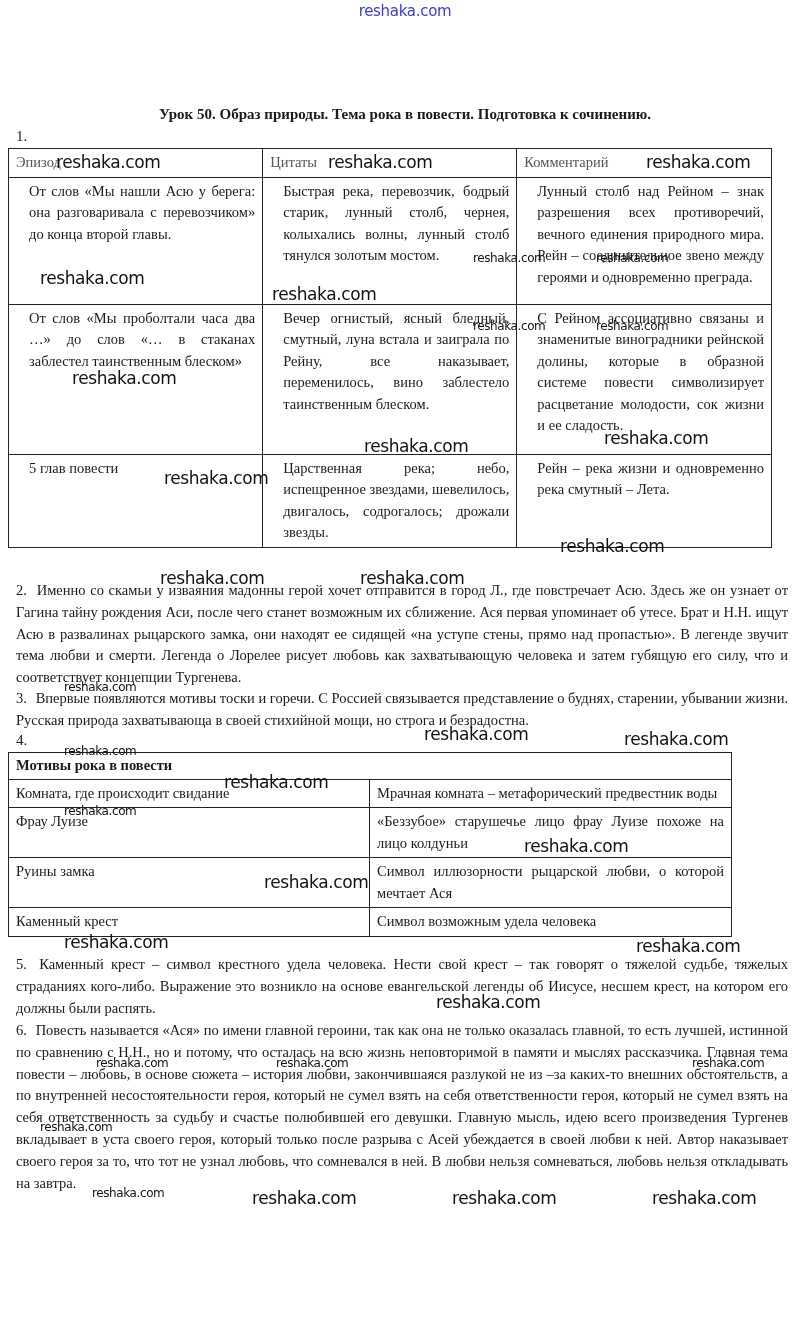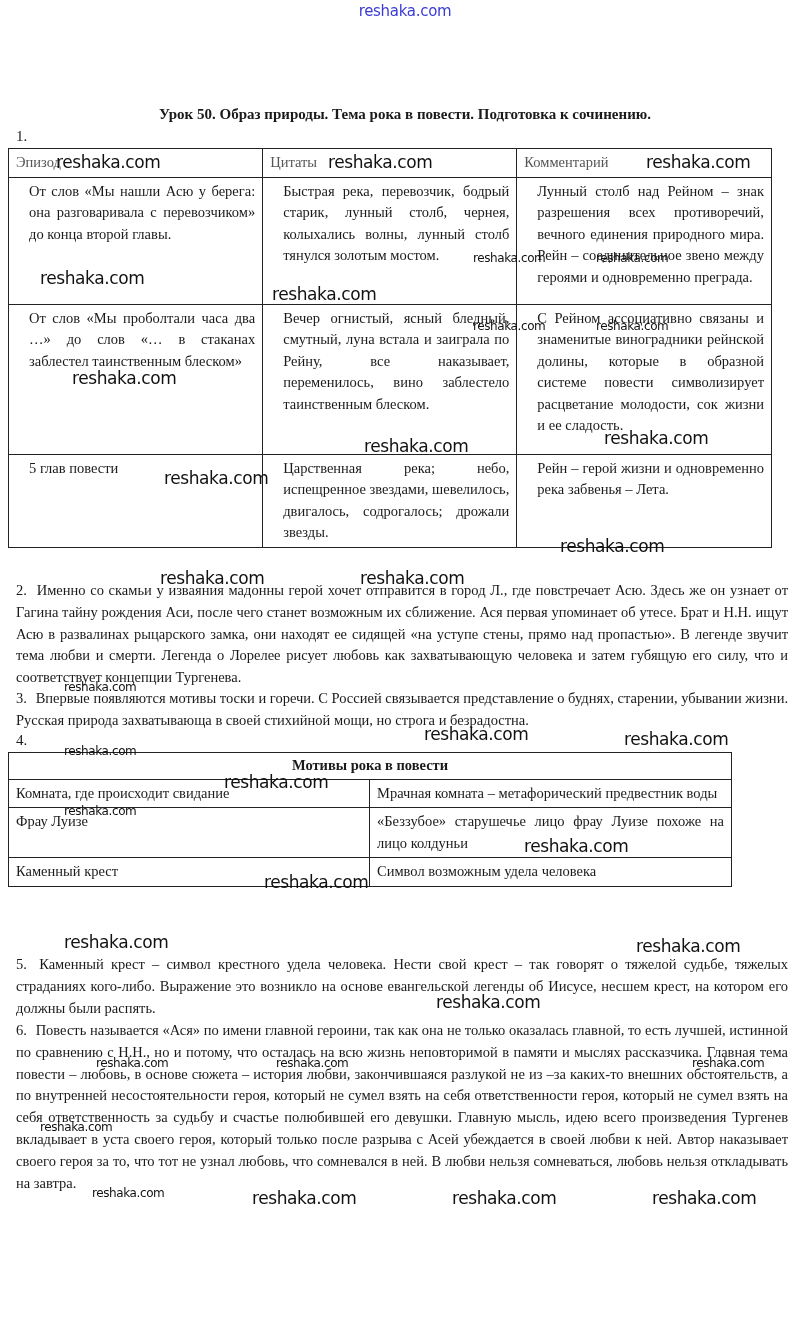--- a/index.html
+++ b/index.html
@@ -14,21 +14,21 @@
   table { border-collapse: collapse; position: absolute; font-size: 14.5px; }
   td, th { border: 1.5px solid #222; vertical-align: top; padding: 3px 7px;
            line-height: 21.5px; text-align: justify; font-weight: normal; }
   #t1 { top: 148px; left: 8px; width: 764px; }
   #t1 th { text-align: left; color: #555; height: 20px; }
   #t1 .c1 { width: 248px; } #t1 .c2 { width: 248px; } #t1 .c3 { width: 248px; }
   #t1 td { height: 120px; padding-left: 20px; }
   #t1 tr.r2 td { height: 143px; margin-top: 40px; }
   #t1 tr.r3 td { height: 82px; }
   #t2 { top: 752px; left: 8px; width: 724px; font-size: 14.5px; }
-  #t2 th { text-align: center; font-weight: bold; padding: 2px 7px; }
+  #t2 th { text-align: left; font-weight: bold; padding: 2px 7px; }
   #t2 td { text-align: justify; }
   #t2 .a { width: 346px; text-align: left; }
   .para { position: absolute; left: 16px; width: 772px; font-size: 14.5px;
           line-height: 21.8px; text-align: justify; }
   .para .n { display: inline-block; width: 16px; }
   .wm { position: absolute; font-family: "DejaVu Sans", sans-serif; color: #111;
         font-size: 17px; letter-spacing: -0.4px; white-space: nowrap; }
   .wm.s { font-size: 12px; }
 </style>
 </head>
@@ -53,21 +53,21 @@
     <td>Лунный столб над Рейном – знак разрешения всех противоречий, вечного единения природного мира. Рейн – соединительное звено между героями и одновременно преграда.</td>
   </tr>
   <tr class="r2">
     <td>От слов «Мы проболтали часа два …» до слов «… в стаканах заблестел таинственным блеском»</td>
     <td>Вечер огнистый, ясный бледный, смутный, луна встала и заиграла по Рейну, все наказывает, переменилось, вино заблестело таинственным блеском.</td>
     <td>С Рейном ассоциативно связаны и знаменитые виноградники рейнской долины, которые в образной системе повести символизирует расцветание молодости, сок жизни и ее сладость.</td>
   </tr>
   <tr class="r3">
     <td>5 глав повести</td>
     <td>Царственная река; небо, испещренное звездами, шевелилось, двигалось, содрогалось; дрожали звезды.</td>
-    <td>Рейн – герой жизни и одновременно река забвенья – Лета.</td>
+    <td>Рейн – река жизни и одновременно река смутный – Лета.</td>
   </tr>
 </tbody>
   </table>
 
 <div class="para" style="top:580px;font-family:Liberation Serif, serif;">
   <span class="n">2.</span>
   <span>Именно со скамьи у изваяния мадонны герой хочет отправится в город Л., где повстречает Асю. Здесь же он узнает от Гагина тайну рождения Аси, после чего станет возможным их сближение. Ася первая упоминает об утесе. Брат и Н.Н. ищут Асю в развалинах рыцарского замка, они находят ее сидящей «на уступе стены, прямо над пропастью». В легенде звучит тема любви и смерти. Легенда о Лорелее рисует любовь как захватывающую человека и затем губящую его силу, что и соответствует концепции Тургенева.</span>
 </div>
 
 <div class="para" style="top:688px;">
@@ -82,20 +82,24 @@
       <tr>
     <th colspan="2">Мотивы рока в повести</th>
   </tr>
   <tr>
     <td class="a">Комната, где происходит свидание</td>
     <td>Мрачная комната – метафорический предвестник воды</td>
   </tr>
   <tr>
     <td class="a">Фрау Луизе</td>
     <td>«Беззубое» старушечье лицо фрау Луизе похоже на лицо колдуньи</td>
+  </tr>
+  <tr>
+    <td class="a">Руины замка</td>
+    <td>Символ иллюзорности рыцарской любви, о которой мечтает Ася</td>
   </tr>
   <tr>
     <td class="a">Каменный крест</td>
     <td>Символ возможным удела человека</td>
   </tr>
 </tbody>
   </table>
 
 <div class="para" style="top:954px;">
   <span class="n">5.</span>

